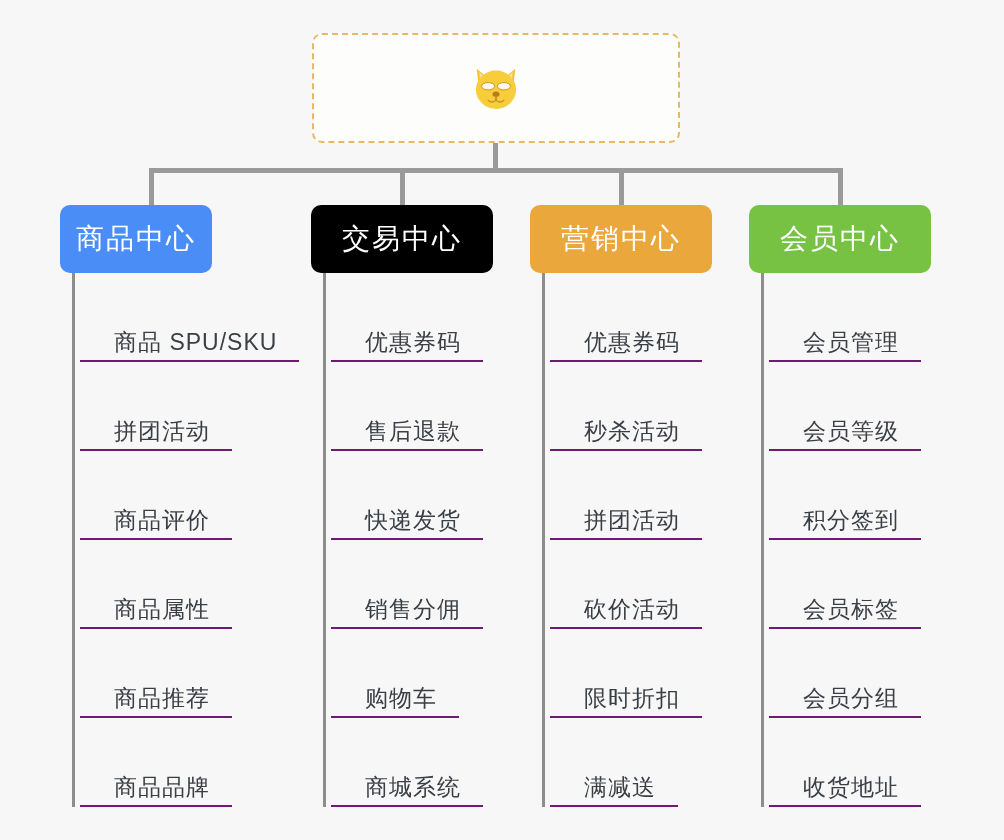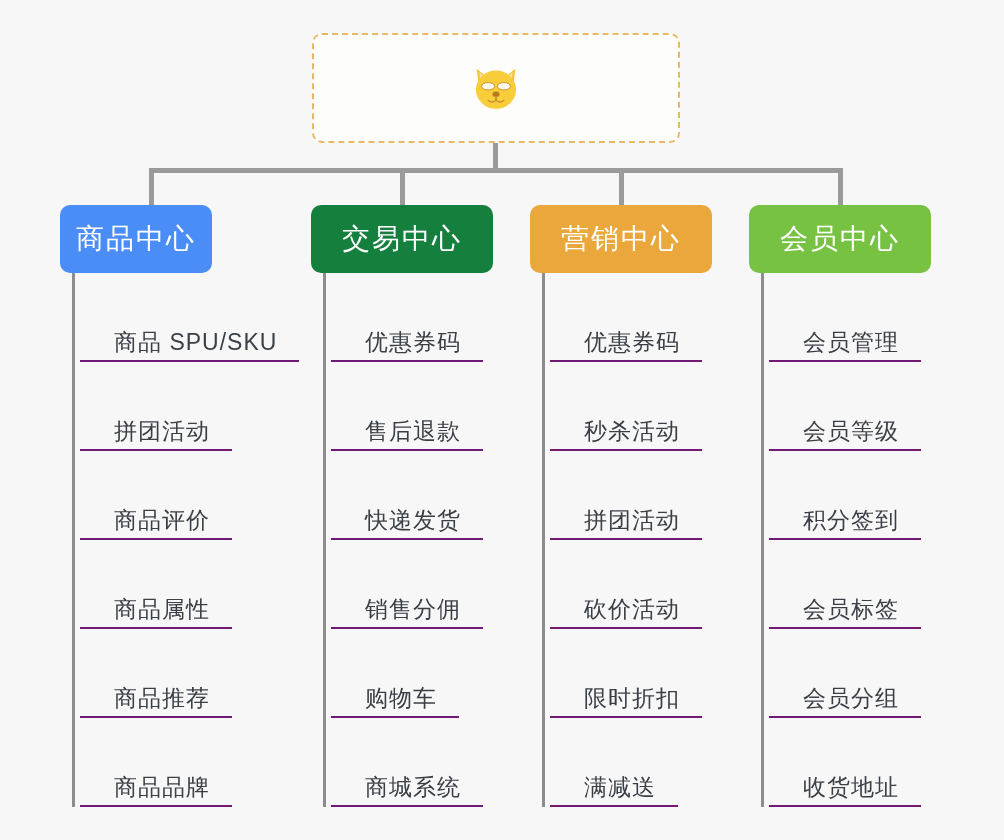--- a/index.html
+++ b/index.html
@@ -184,21 +184,21 @@
       <li class="leaf">
           <span class="leaf-inner"><span class="leaf-label">商品推荐</span></span>
         </li>
       <li class="leaf">
           <span class="leaf-inner"><span class="leaf-label">商品品牌</span></span>
         </li>
     </ul>
   </div>
 
   <div class="column" style="left:311px; width:182px;">
-    <div class="cat-header" style="background: #15803d; text-align: right;">
+    <div class="cat-header" style="background: #000000; text-align: right;">
       <span>交易中心</span>
     </div>
     <div class="spine" style="height: 534px;"></div>
     <ul class="leaf-list">
       <li class="leaf">
           <span class="leaf-inner"><span class="leaf-label">优惠券码</span></span>
         </li>
       <li class="leaf">
           <span class="leaf-inner"><span class="leaf-label">售后退款</span></span>
         </li>

